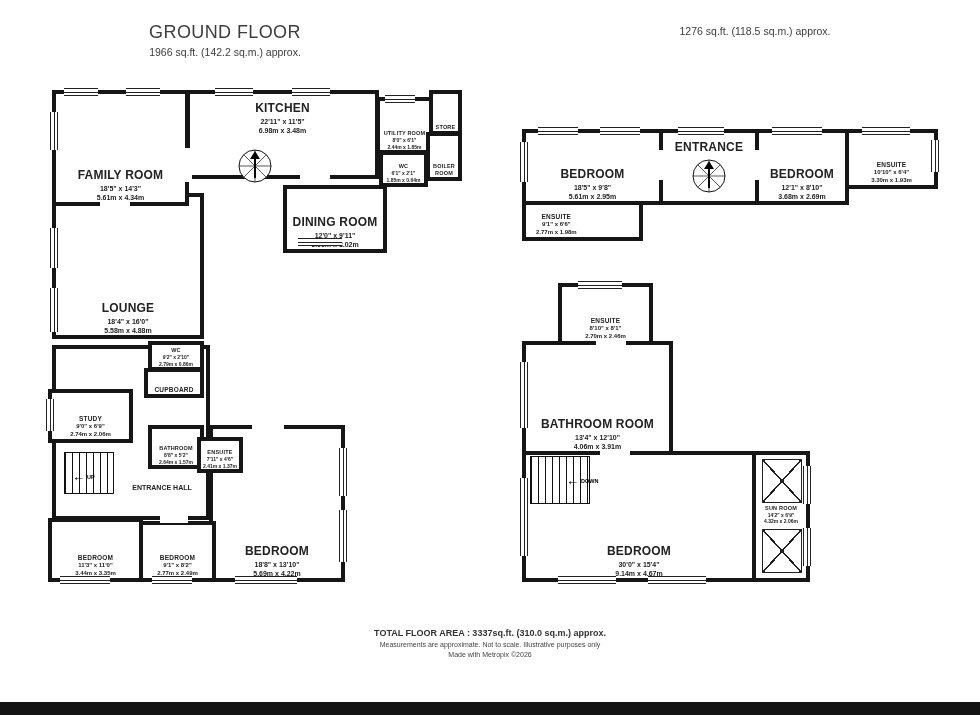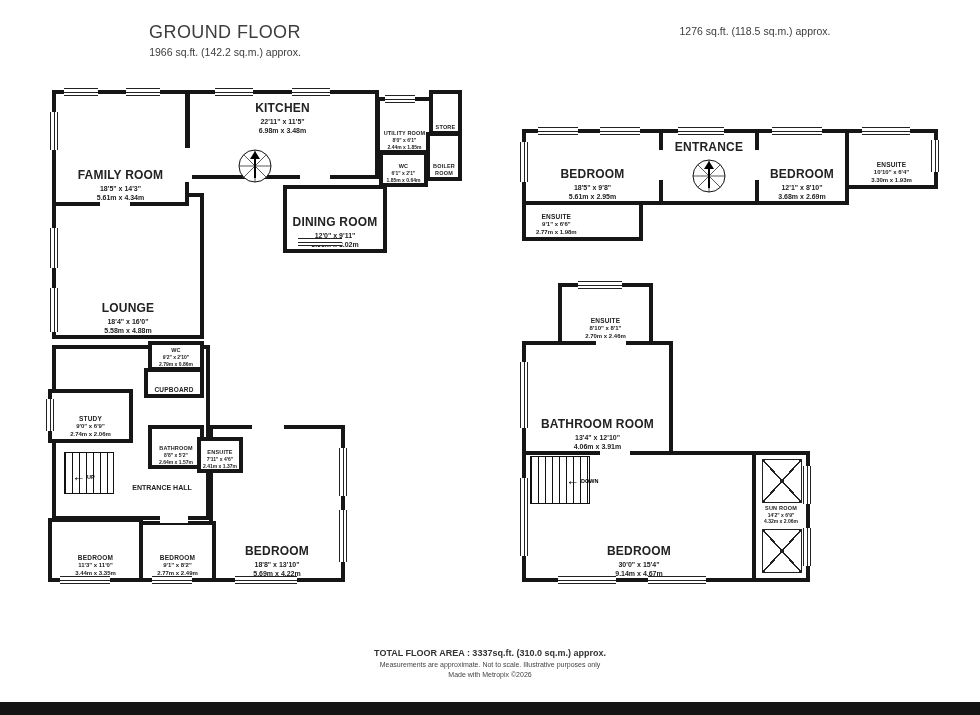--- a/index.html
+++ b/index.html
@@ -325,20 +325,20 @@
   <div class="gap" style="left:184px;top:148px;width:8px;height:34px"></div>
   <div class="gap" style="left:300px;top:175px;width:30px;height:7px"></div>
   <div class="gap" style="left:100px;top:202px;width:30px;height:7px"></div>
   <div class="gap" style="left:252px;top:424px;width:32px;height:7px"></div>
   <div class="gap" style="left:160px;top:515px;width:28px;height:8px"></div>
   <div class="gap" style="left:658px;top:150px;width:8px;height:30px"></div>
   <div class="gap" style="left:754px;top:150px;width:8px;height:30px"></div>
   <div class="gap" style="left:600px;top:450px;width:30px;height:7px"></div>
   <div class="gap" style="left:596px;top:340px;width:30px;height:7px"></div>
 
-  <div class="footer" style="top:648px">
+  <div class="footer" style="top:628px">
     <div class="total">TOTAL FLOOR AREA : 3337sq.ft. (310.0 sq.m.) approx.</div>
     <div class="line">Measurements are approximate.  Not to scale.  Illustrative purposes only</div>
     <div class="line">Made with Metropix ©2026</div>
   </div>
 
   <div class="bottombar"></div>
 </div>
 
 </body></html>

